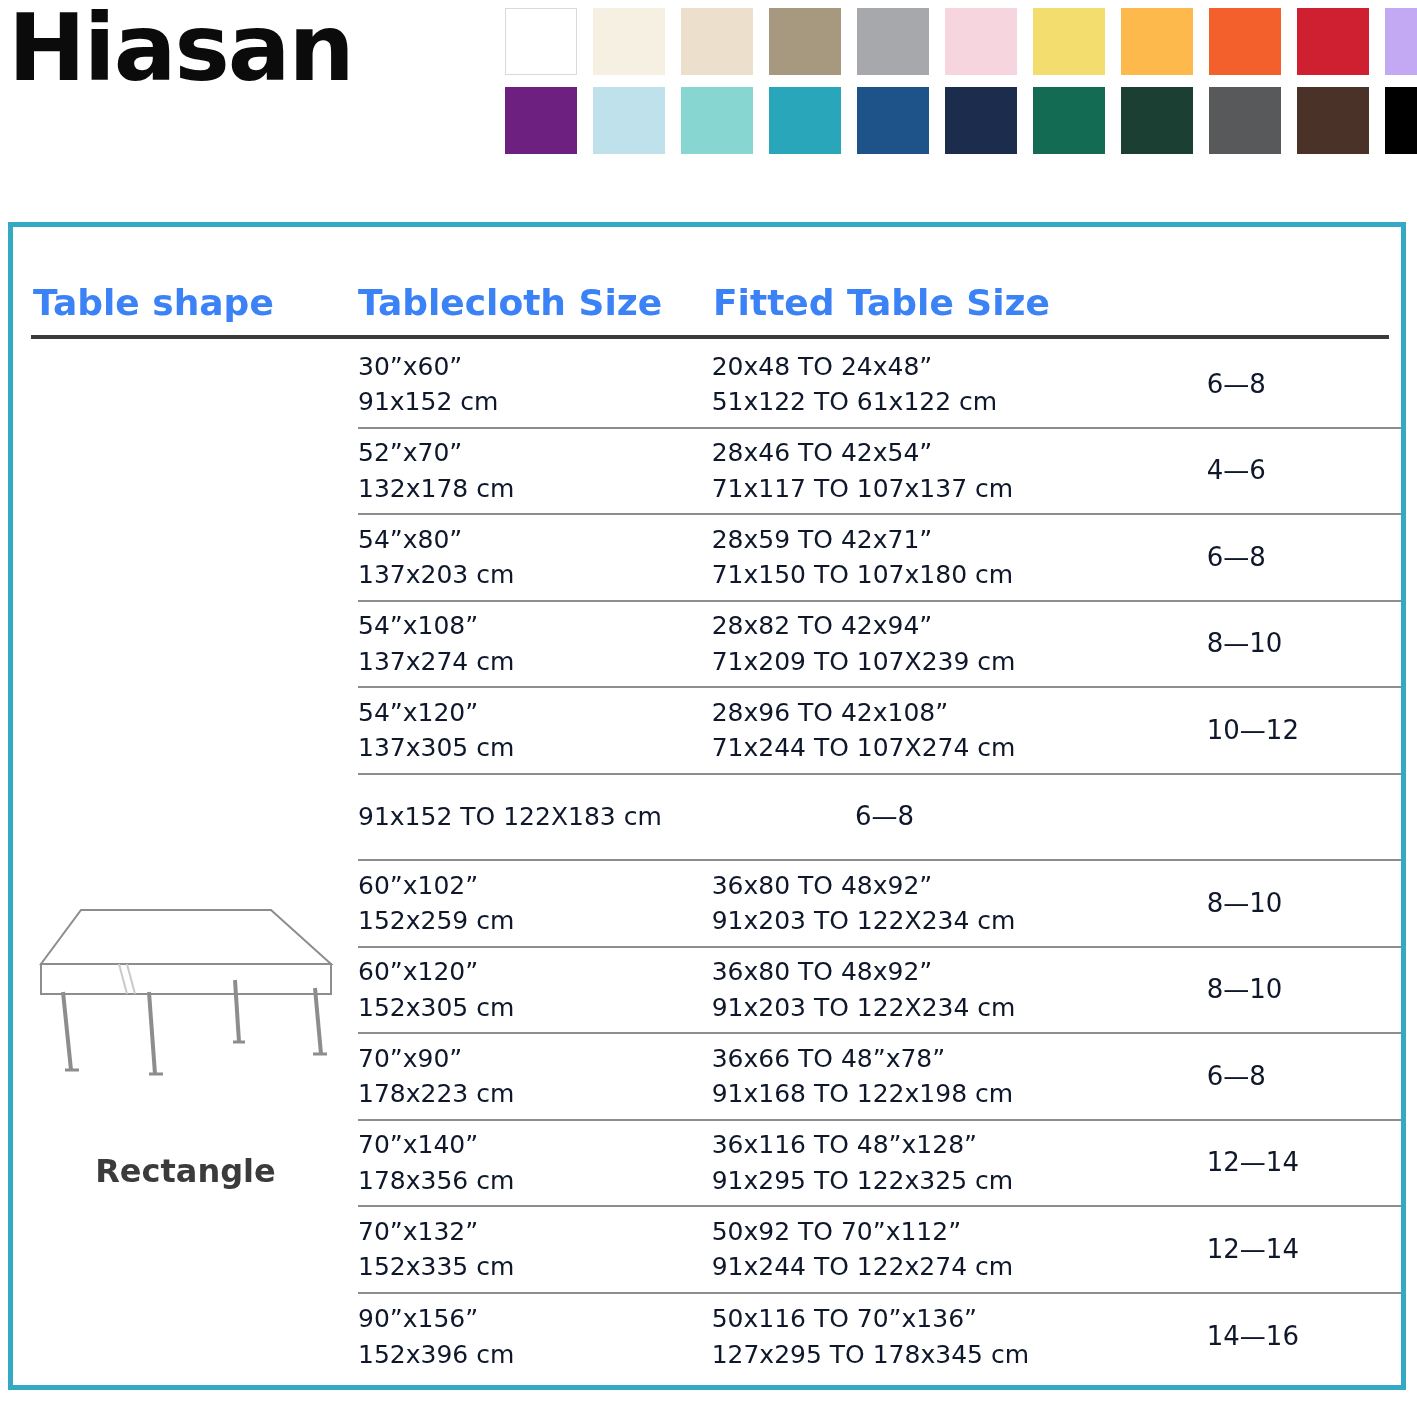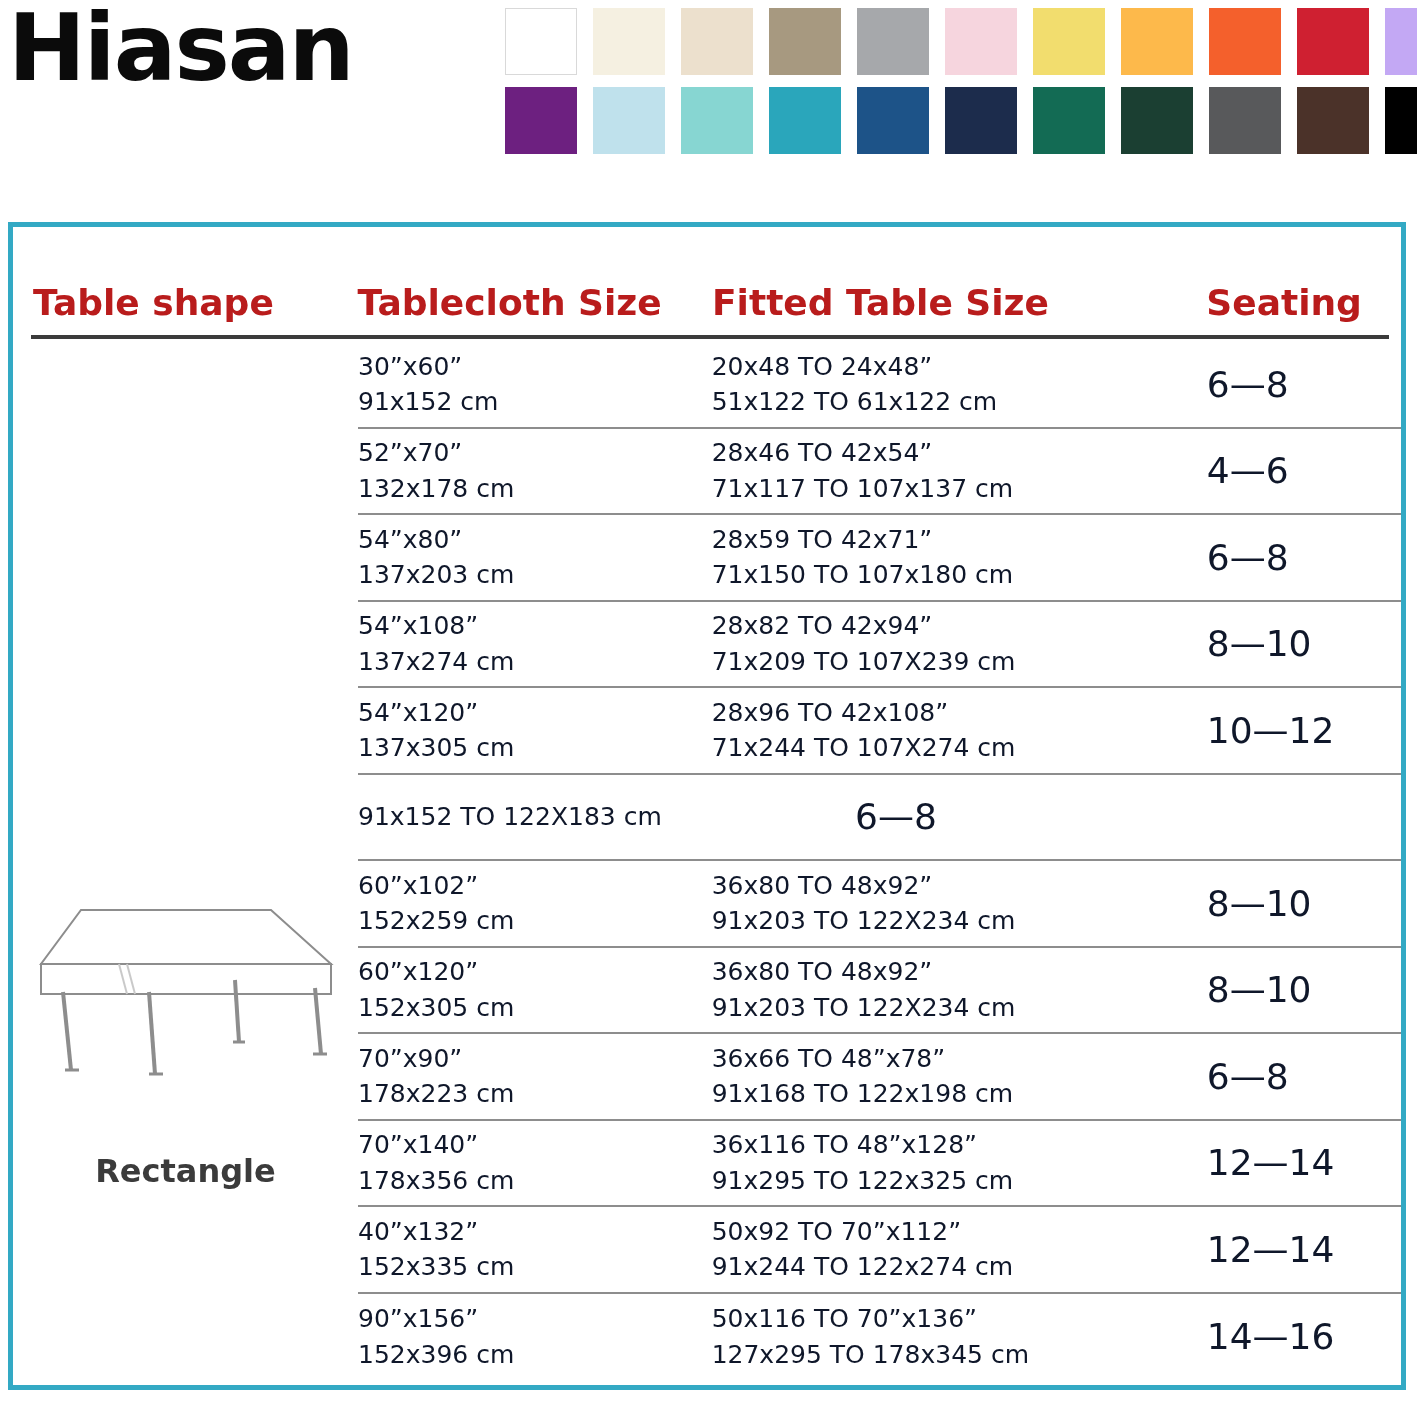--- a/index.html
+++ b/index.html
@@ -73,21 +73,21 @@
   
   .thead {
     display: flex;
     align-items: flex-end;
     padding: 28px 0 0 0;
     height: 68px;
   }
   .th {
     font-size: 36px;
     font-weight: bold;
-    color: #b91c1c;
+    color: #3b82f6;
     font-family: "DejaVu Sans", sans-serif;
   }
   .th-shape  { width: 345px; padding-left: 20px; box-sizing: border-box; }
   .th-cloth  { width: 355px; margin-top: 48px; }
   .th-fitted { width: 495px; }
   .th-seat   { width: 195px; }
 
   .head-rule {
     position: absolute;
     left: 18px;
@@ -152,21 +152,21 @@
   .cell {
     font-size: 25px;
     line-height: 1.42;
     color: #0f172a;
     font-family: "DejaVu Sans", sans-serif;
   }
   .c-cloth  { width: 355px; }
   .c-fitted { width: 495px; }
   .c-seat   {
     width: 195px;
-    font-size: 36px;
+    font-size: 26px;
     text-align: left;
     padding-left: 2px;
   }
   .line2 { display: block; }
 </style>
 </head>
 <body>
 
 <div class="header">
   <div class="brand">Hiasan</div>
@@ -197,21 +197,20 @@
     </div>
 </div>
 
 <div class="card">
   <div class="inner">
 
     <div class="thead">
       <div class="th th-shape">Table shape</div>
       <div class="th th-cloth">Tablecloth Size</div>
       <div class="th th-fitted">Fitted Table Size</div>
-      <div class="th th-seat">Seating</div>
     </div>
     <div class="head-rule"></div>
 
     <div class="tbody">
 
       <div class="shape-cell">
         <div class="shape-art">
           <svg viewBox="0 0 320 180" width="320" height="180" xmlns="http://www.w3.org/2000/svg">
 
             <polygon points="58,8 248,8 308,62 18,62" fill="#ffffff" stroke="#8d8d8d" stroke-width="2"></polygon>
@@ -339,21 +338,21 @@
               <span class="line2">178x356 cm</span>
             </div>
             <div class="cell c-fitted">
               <span class="line2">36x116 TO 48”x128”</span>
               <span class="line2">91x295 TO 122x325 cm</span>
             </div>
             <div class="cell c-seat">12—14</div>
           </div>
           <div class="row">
             <div class="cell c-cloth">
-              <span class="line2">40”x132”</span>
+              <span class="line2">70”x132”</span>
               <span class="line2">152x335 cm</span>
             </div>
             <div class="cell c-fitted">
               <span class="line2">50x92 TO 70”x112”</span>
               <span class="line2">91x244 TO 122x274 cm</span>
             </div>
             <div class="cell c-seat">12—14</div>
           </div>
           <div class="row">
             <div class="cell c-cloth">

